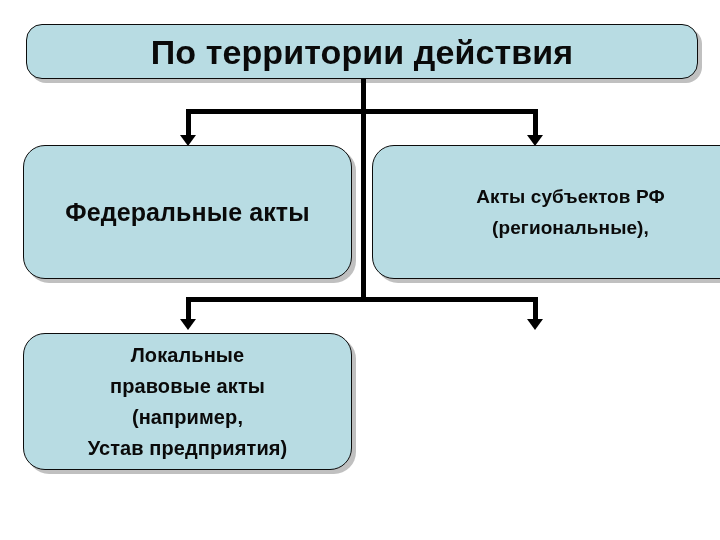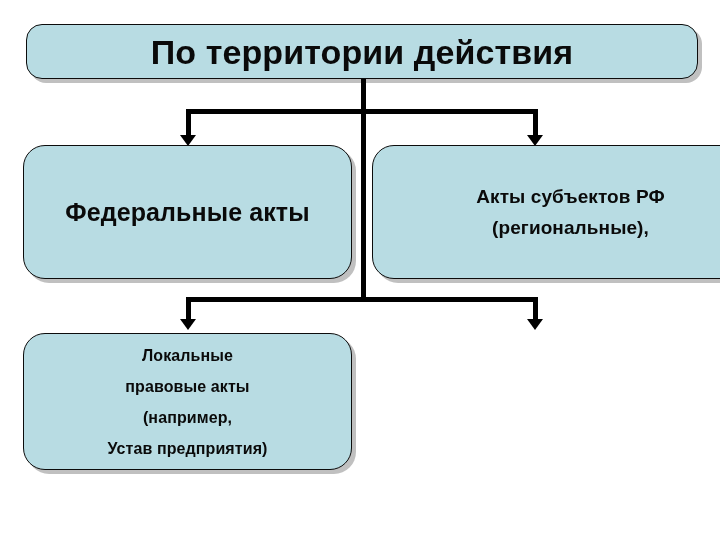--- a/index.html
+++ b/index.html
@@ -69,21 +69,21 @@
     height: 134px;
     font-size: 19px;
   }
 
   
   #node-local {
     left: 23px;
     top: 333px;
     width: 329px;
     height: 137px;
-    font-size: 16px;
+    font-size: 20px;
   }
   #node-municipal {
     left: 372px;
     top: 333px;
     width: 333px;
     height: 137px;
     font-size: 20px;
   }
 
   

